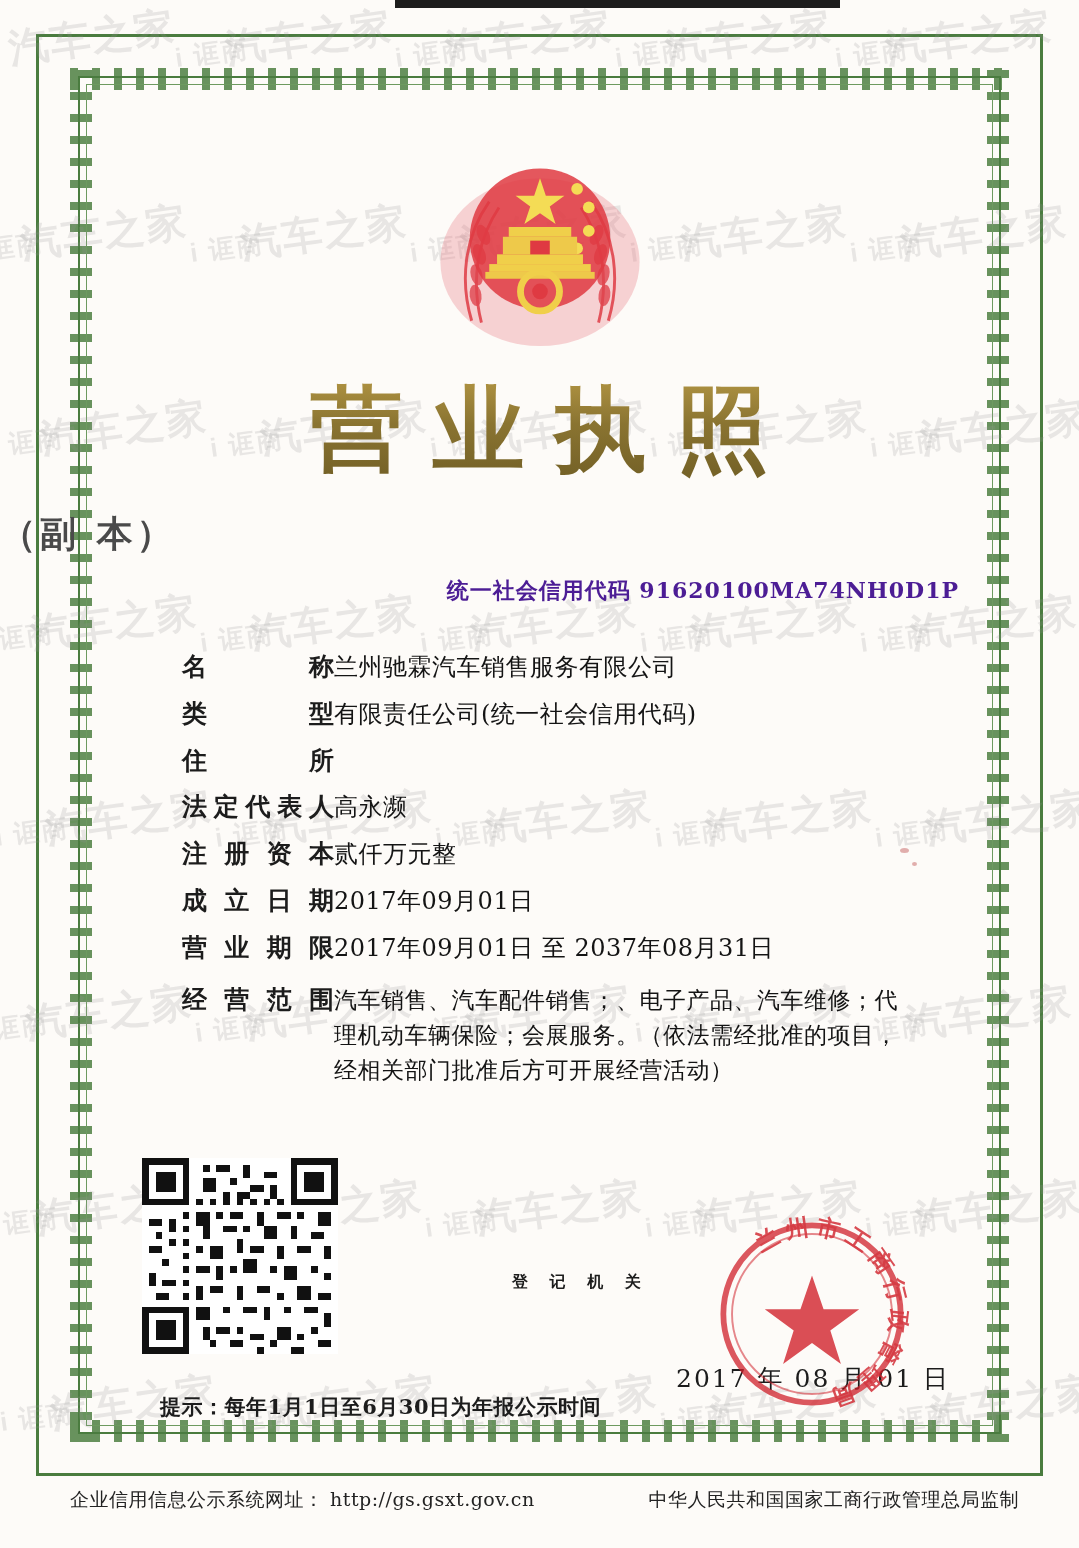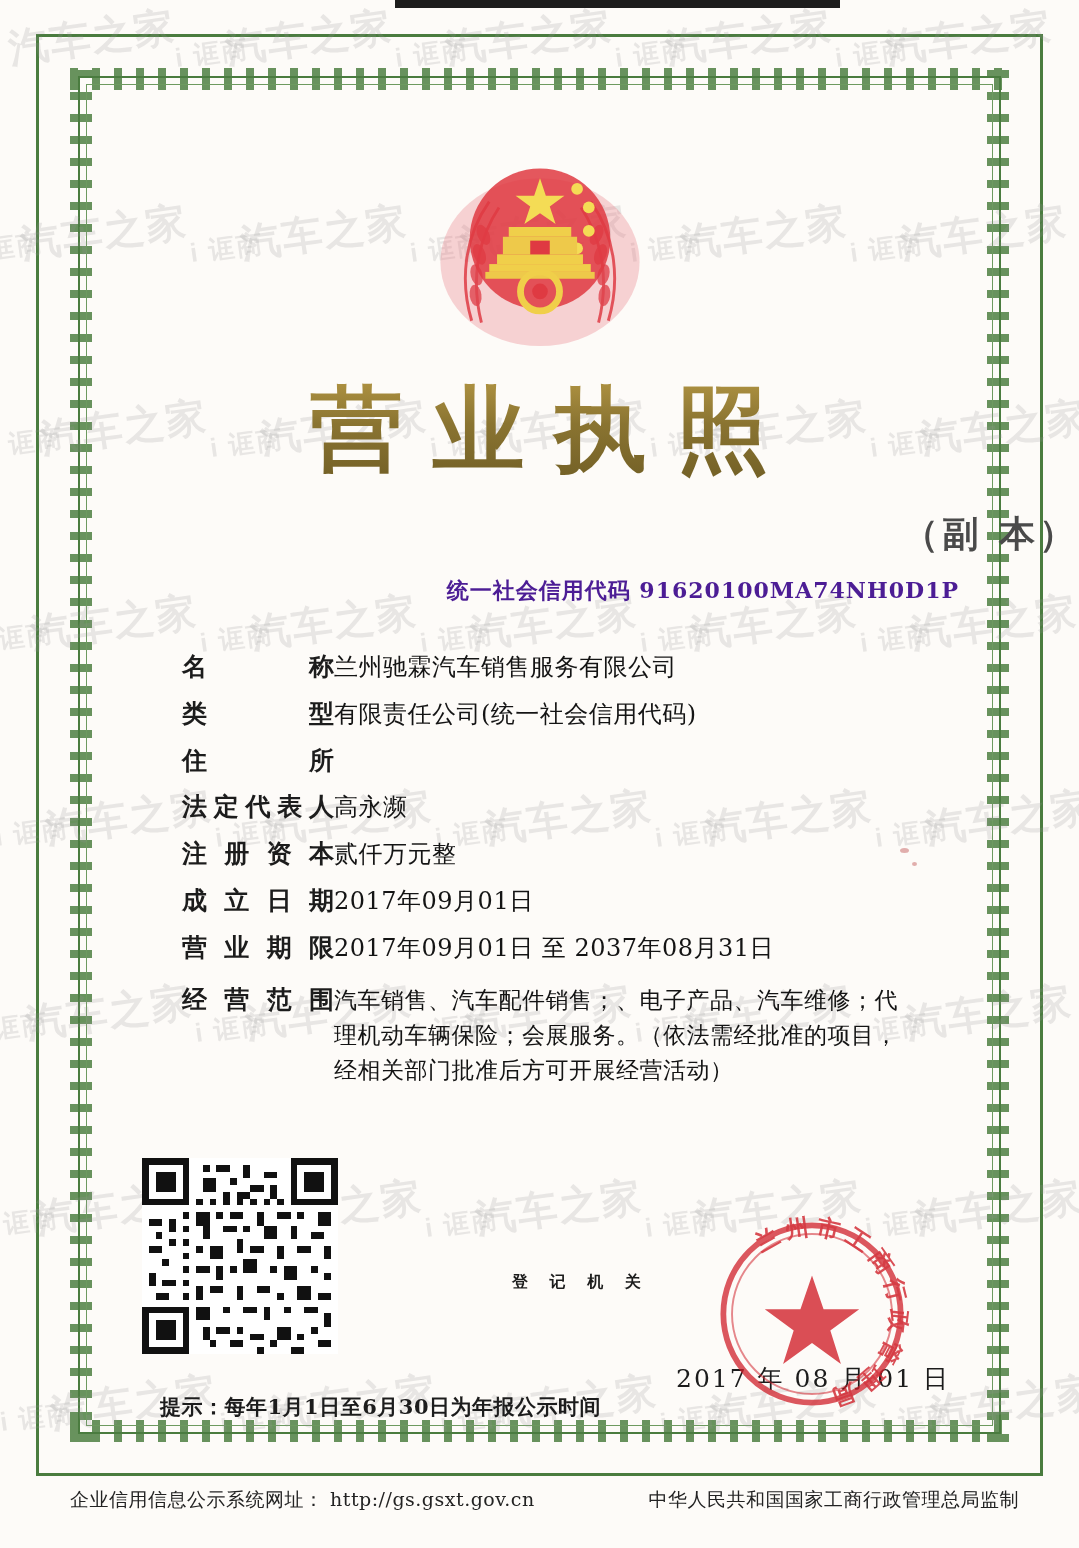--- a/index.html
+++ b/index.html
@@ -131,21 +131,21 @@
     background: linear-gradient(180deg, #b89a46 0%, #8a7431 45%, #6e5c24 100%);
     -webkit-background-clip: text;
     background-clip: text;
     -webkit-text-fill-color: transparent;
   }
   .subtitle {
     position: absolute;
     left: 0;
     right: 0;
     top: 510px;
-    text-align: right;
+    text-align: left;
     font-family: "DejaVu Serif", serif;
     font-size: 36px;
     font-weight: bold;
     color: #4a4a4a;
     letter-spacing: 4px;
   }
 
   .credit-code {
     position: absolute;
     right: 120px;

